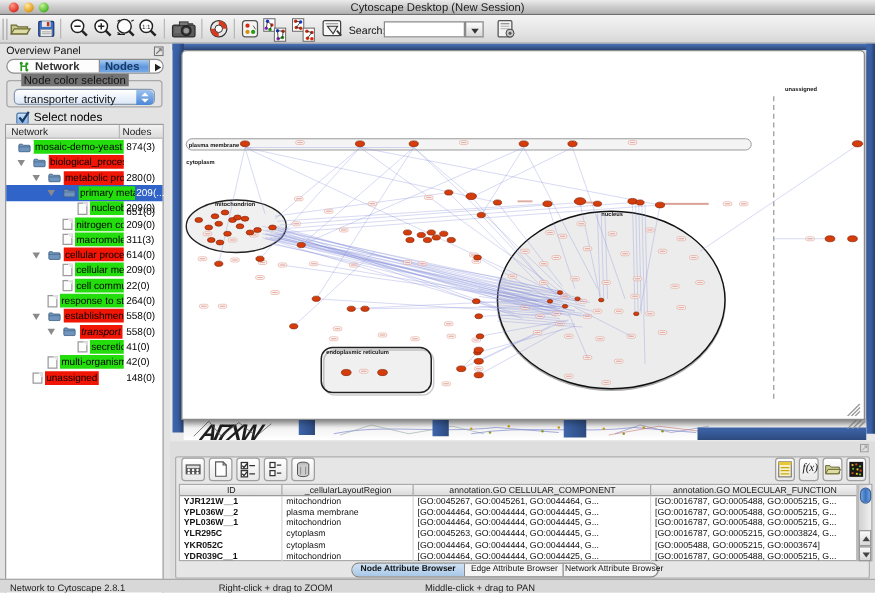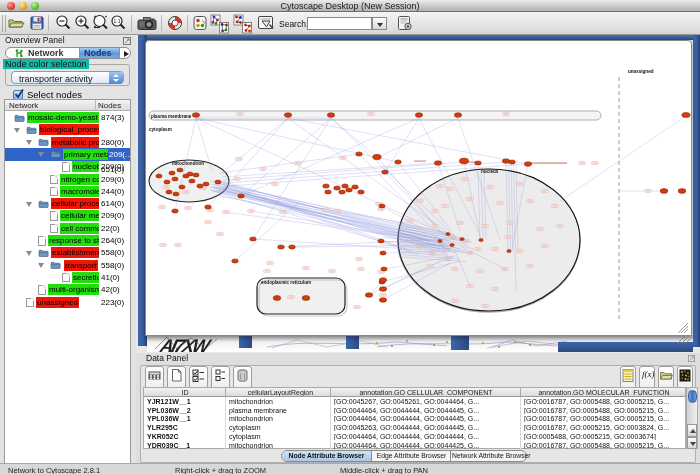--- a/index.html
+++ b/index.html
@@ -55,21 +55,21 @@
 .tnodes { position:absolute; left:96px; top:0.5px; font-size:8px; line-height:11.5px; color:#000; }
 .tw { position:absolute; top:4px; width:0; height:0; border-top:5px solid #8a8a8a;
   border-left:3.5px solid transparent; border-right:3.5px solid transparent; }
 .fold { position:absolute; top:2px; width:11px; height:8px; }
 .file { position:absolute; top:1.5px; width:8px; height:9.5px; background:#fdfdfd; border:1px solid #9a9a9a; }
 
 
 #dpanel { left:136px; top:353px; width:564px; height:110px; background:#dedede; }
 #dphead { position:absolute; left:0; top:0; width:100%; height:11px; font-size:8.5px; color:#111;
   padding-left:10px; line-height:11px; }
-.dbtn { position:absolute; top:13px; width:19px; height:30px; background:linear-gradient(#ffffff,#e8e8e8);
+.dbtn { position:absolute; top:13px; width:19px; height:19px; background:linear-gradient(#ffffff,#e8e8e8);
   border:1px solid #9f9f9f; border-radius:3px; }
 
 
 #statusbar { left:0; top:463px; width:700px; height:11px; background:#d8d8d8;
   border-top:1px solid #a8a8a8; font-size:7.5px; color:#222; }
 #statusbar span { position:absolute; top:2px; }
 </style>
 </head>
 <body>
 <div id="titlebar" class="abs">
@@ -599,21 +599,21 @@
       <circle cx="2" cy="1.5" r="1.2" fill="#2a9a20"></circle>
         <circle cx="6.5" cy="2" r="1.2" fill="#2a9a20"></circle>
         <circle cx="6.5" cy="7" r="1.2" fill="#2a9a20"></circle>
     </svg>
     <span style="position:absolute;left:22px;top:0px;font-size:9px;font-weight:bold;color:#333;line-height:11px;">Network</span>
     <span style="position:absolute;left:78px;top:0px;font-size:9px;font-weight:bold;color:#173a66;line-height:11px;">Nodes</span>
     <div style="position:absolute;left:118px;top:2.5px;width:0;height:0;border-top:3px solid transparent;border-bottom:3px solid transparent;border-left:5px solid #222;"></div>
   </div>
 
   <div style="position:absolute;left:5px;top:29px;width:125px;height:22px;border:1px solid #a8a8a8;border-radius:3px;"></div>
-  <span style="position:absolute;left:3px;top:24px;font-size:9px;color:#111;background:#14b8a6;padding:0 2px;">Node color selection</span>
+  <span style="position:absolute;left:17px;top:24px;font-size:9px;color:#111;background:#737373;padding:0 2px;">Node color selection</span>
 
   <div style="position:absolute;left:11px;top:36px;width:113px;height:13px;background:linear-gradient(#ffffff,#dce8f8);border:1px solid #8a9ab0;border-radius:4px;">
     <span style="position:absolute;left:7px;top:1px;font-size:9px;color:#111;line-height:12px;">transporter activity</span>
     <div style="position:absolute;right:0px;top:0px;width:14px;height:12px;background:linear-gradient(#9ec3ef,#4a86d8);border-radius:0 4px 4px 0;">
       <div style="position:absolute;left:4px;top:2px;width:0;height:0;border-left:3px solid transparent;border-right:3px solid transparent;border-bottom:3.5px solid #fff;"></div>
       <div style="position:absolute;left:4px;top:7px;width:0;height:0;border-left:3px solid transparent;border-right:3px solid transparent;border-top:3.5px solid #fff;"></div>
     </div>
   </div>
 
   <div style="position:absolute;left:13px;top:54.5px;width:10px;height:10px;background:linear-gradient(#cfe3f8,#7fb0e8);border:1px solid #4a78b0;border-radius:2px;">
@@ -672,21 +672,21 @@
     <div class="trow" style="top:73.0px;">
       <div class="file" style="left:45px;"></div>
       <div style="position:absolute;left:49px;top:1.5px;width:4px;height:4px;background:linear-gradient(225deg,#e3e3e3 50%,transparent 50%);"></div>
       <span class="tlabel green" style="left:55px;color:#000;max-width:39px;overflow:hidden;">nitrogen compo</span>
       <span class="tnodes" style="color:#000;">209(0)</span>
     </div>
     <div class="trow" style="top:85.30000000000001px;">
       <div class="file" style="left:45px;"></div>
       <div style="position:absolute;left:49px;top:1.5px;width:4px;height:4px;background:linear-gradient(225deg,#e3e3e3 50%,transparent 50%);"></div>
       <span class="tlabel green" style="left:55px;color:#000;max-width:39px;overflow:hidden;">macromolecule</span>
-      <span class="tnodes" style="color:#000;">244(0)</span>
+      <span class="tnodes" style="color:#000;">311(3)</span>
     </div>
     <div class="trow" style="top:97.60000000000001px;">
       <div class="tw" style="left:21px;"></div>
       <svg class="fold" style="left:33px;" width="11" height="9" viewBox="0 0 11 9">
           <path d="M0.5 2.5 a1 1 0 0 1 1-1 h2.2 l1 1 h5 a1 1 0 0 1 1 1 v4 a1 1 0 0 1 -1 1 h-8.2 a1 1 0 0 1 -1-1 Z" fill="#6f94bd" stroke="#3c5a7a" stroke-width="0.7"></path>
           <path d="M0.5 4 h10" stroke="#3c5a7a" stroke-width="0.5"></path>
         </svg>
       <span class="tlabel red" style="left:46px;color:#000;max-width:48px;overflow:hidden;">cellular process</span>
       <span class="tnodes" style="color:#000;">614(0)</span>
     </div>
@@ -735,27 +735,26 @@
     <div class="trow" style="top:183.70000000000002px;">
       <div class="file" style="left:33px;"></div>
       <div style="position:absolute;left:37px;top:1.5px;width:4px;height:4px;background:linear-gradient(225deg,#e3e3e3 50%,transparent 50%);"></div>
       <span class="tlabel green" style="left:43px;color:#000;max-width:51px;overflow:hidden;">multi-organism pro</span>
       <span class="tnodes" style="color:#000;">42(0)</span>
     </div>
     <div class="trow" style="top:196.0px;">
       <div class="file" style="left:21px;"></div>
       <div style="position:absolute;left:25px;top:1.5px;width:4px;height:4px;background:linear-gradient(225deg,#e3e3e3 50%,transparent 50%);"></div>
       <span class="tlabel red" style="left:31px;color:#000;max-width:63px;overflow:hidden;">unassigned</span>
-      <span class="tnodes" style="color:#000;">223(0)</span>
+      <span class="tnodes" style="color:#000;">148(0)</span>
     </div>
   </div>
 </div>
 
 <div id="dpanel" class="abs">
-  <div id="dphead">Data Panel</div>
   <svg style="position:absolute;left:552px;top:2px;" width="7" height="7" viewBox="0 0 8 8">
     <rect x="0.5" y="0.5" width="7" height="7" fill="none" stroke="#999" stroke-width="1"></rect>
     <path d="M2 6 L6 2 M4 2 h2 v2" stroke="#999" stroke-width="0.9" fill="none"></path>
   </svg>
   <div style="position:absolute;left:4px;top:12px;width:556px;height:98px;background:#e6e6e6;border:1px solid #b0b0b0;border-radius:2px;"></div>
 
   <div class="dbtn" style="left:9px;"><svg width="17" height="17" viewBox="0 0 17 17">
         <rect x="2.5" y="4.5" width="12" height="8" fill="#555"></rect>
         <rect x="3.5" y="5.5" width="10" height="2" fill="#ddd"></rect>
         <circle cx="5" cy="9" r="1" fill="#fff"></circle>

